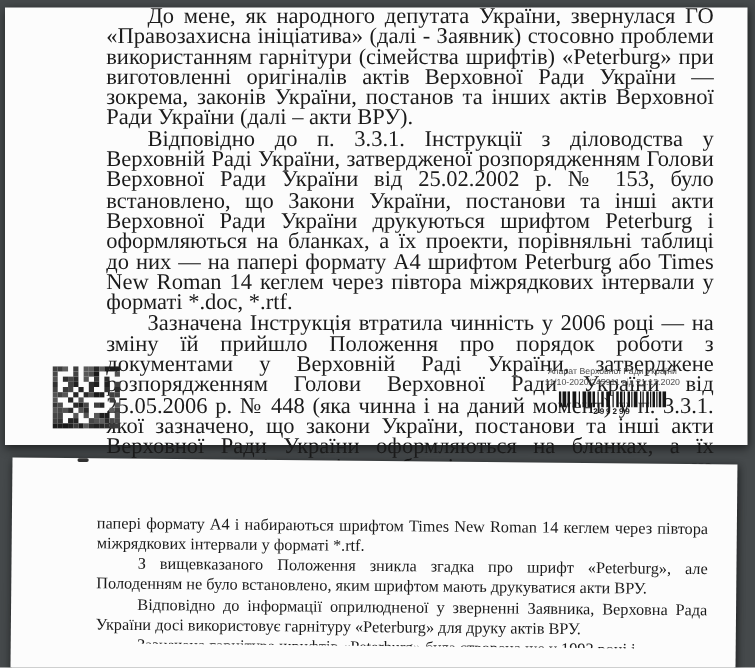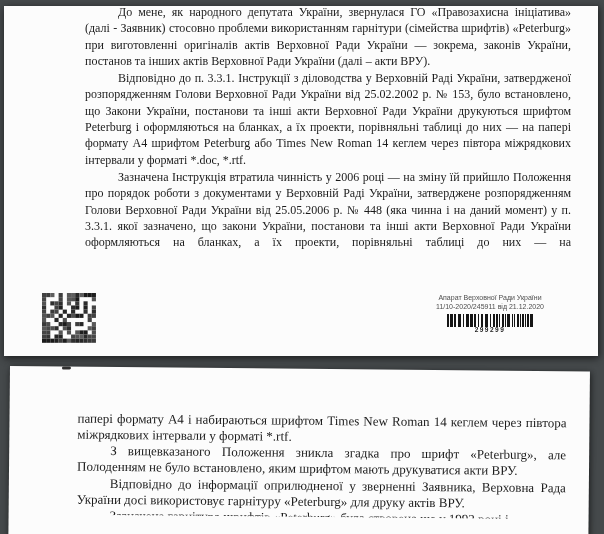--- a/index.html
+++ b/index.html
@@ -9,21 +9,21 @@
     font-family:"Liberation Serif","DejaVu Serif",serif;
   }
   .page{
     position:absolute;background:#fcfcfc;
     box-shadow:0 3px 7px rgba(0,0,0,.45), 2px 0 5px rgba(0,0,0,.25);
   }
   .page1{left:4px;top:6px;width:594px;height:350px;}
   .page2{left:10px;top:366px;width:580px;height:200px;
          transform:rotate(.55deg);transform-origin:top left;}
   .textblock{position:absolute;color:#1b1b1b;}
-  .tb1{left:81px;top:-2px;width:486px;font-size:12px;line-height:16.3px;}
+  .tb1{left:81px;top:-2px;width:486px;font-size:18px;line-height:16.3px;}
   .tb2{left:68px;top:44px;width:489px;font-size:13px;line-height:15.7px;}
   .para{margin:0 0 1px 0;text-align:justify;}
   .indent{text-indent:33px;}
   .justify-last{text-align-last:justify;}
   .partial{height:7px;overflow:hidden;}
   
   .qr{position:absolute;left:38px;top:287px;width:54px;height:50px;}
   .stamp{position:absolute;left:380px;top:288px;width:212px;text-align:center;
          color:#4d4d4d;font-family:"Liberation Sans",sans-serif;}
   .stamp-line{font-size:7px;line-height:8.5px;white-space:nowrap;}

